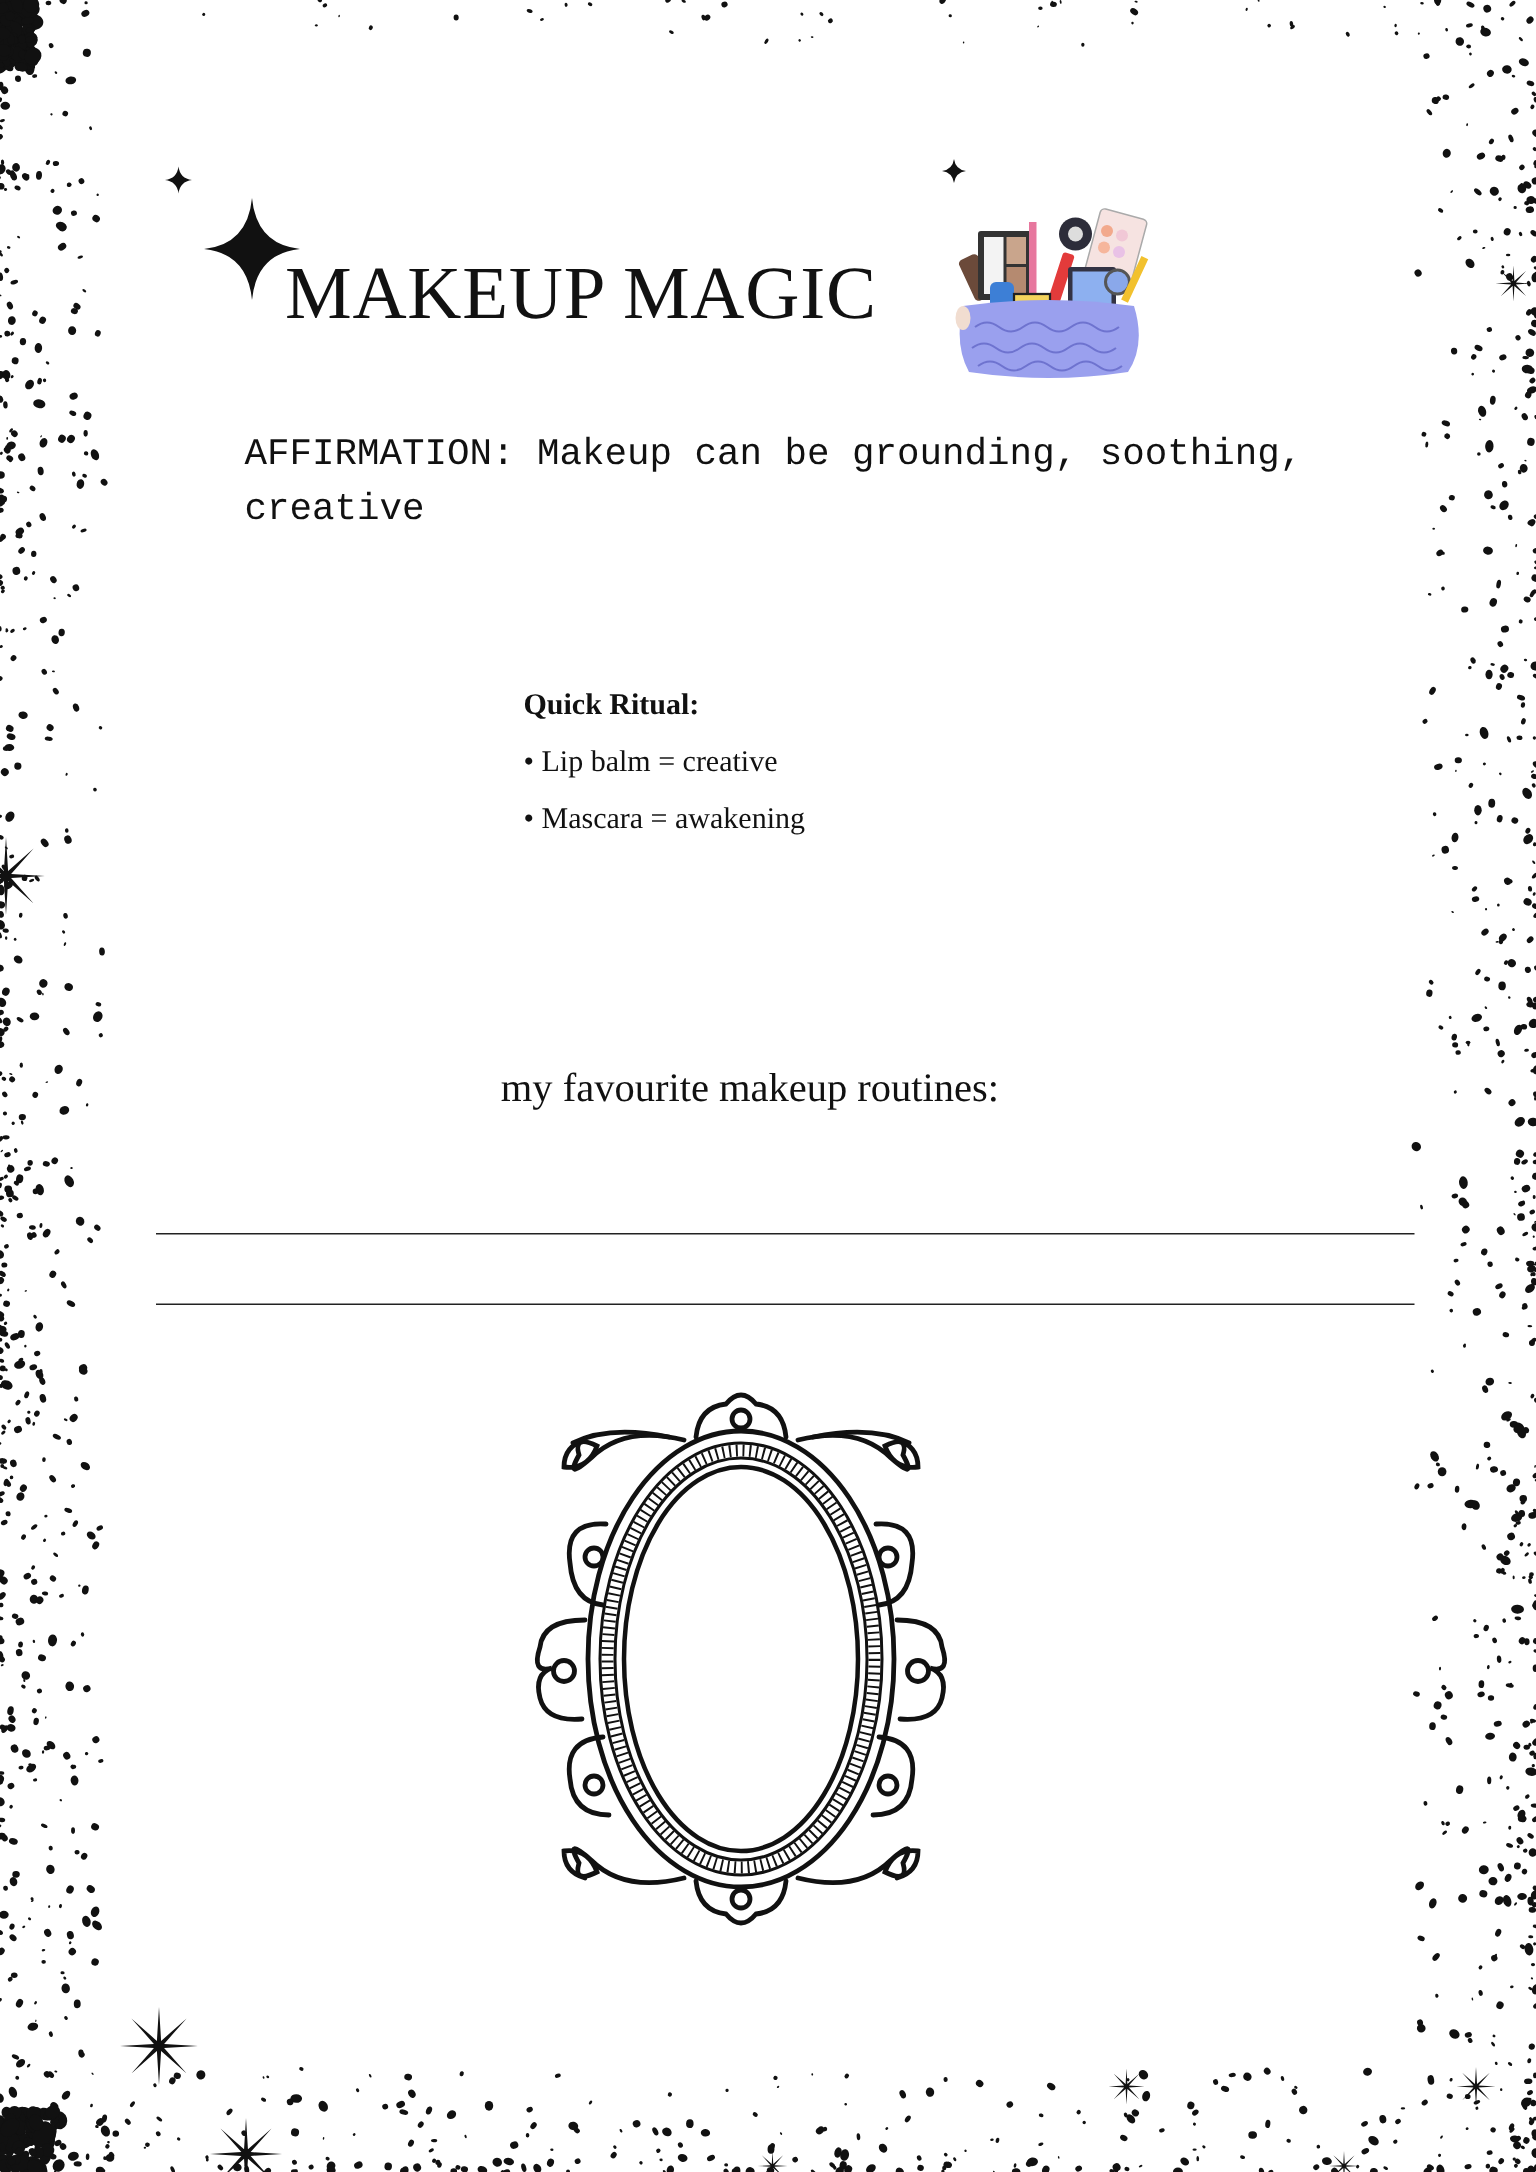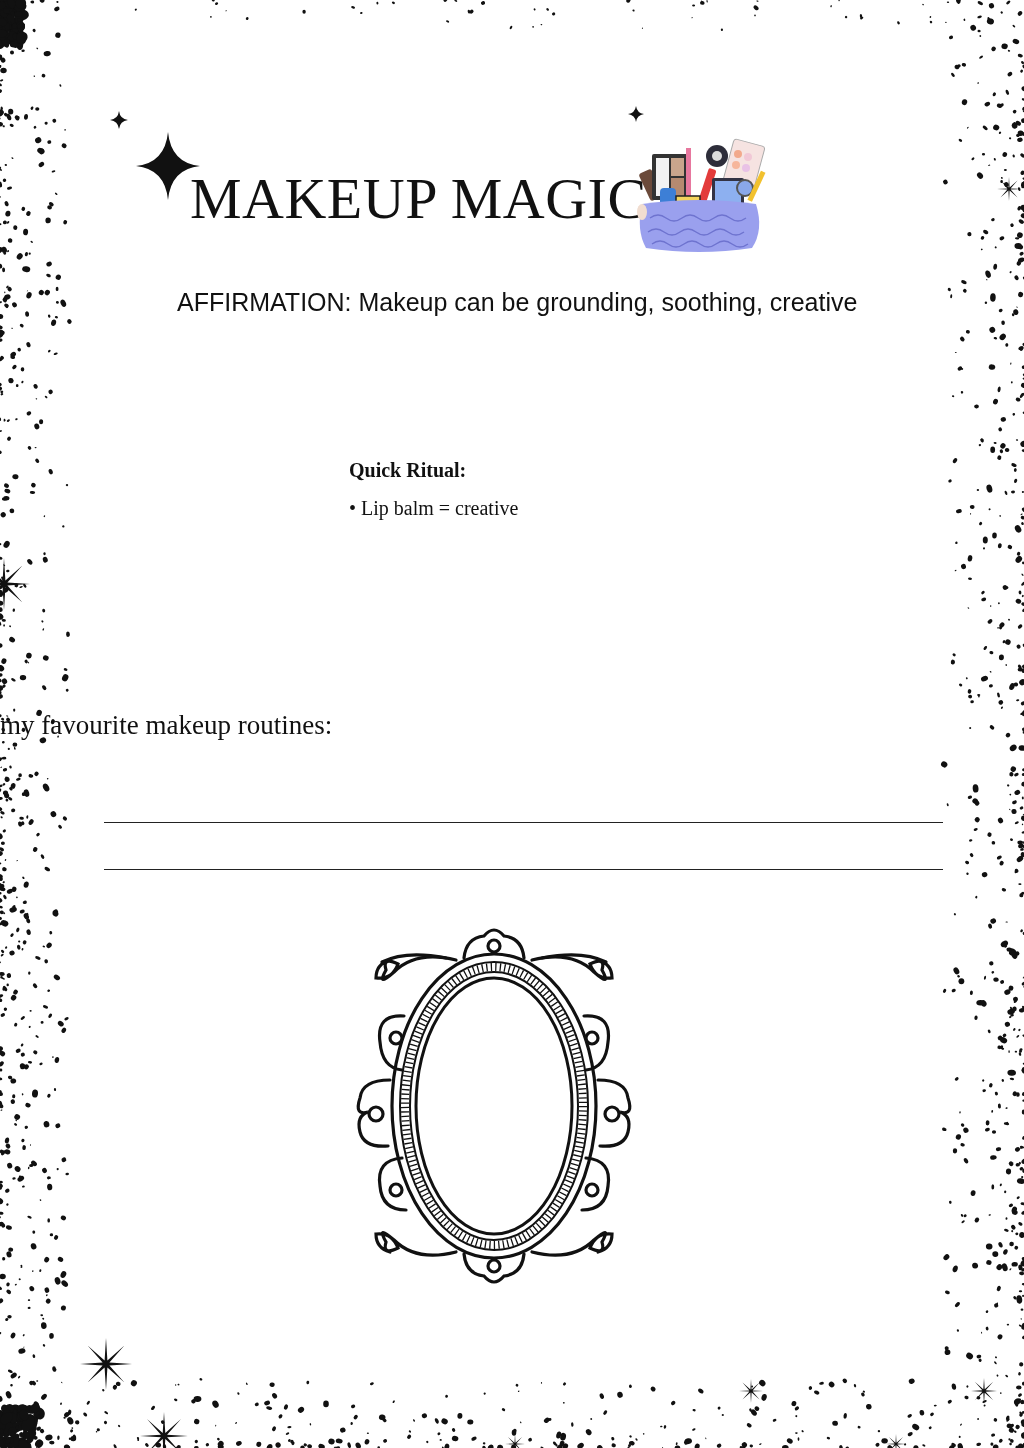--- a/index.html
+++ b/index.html
@@ -1,24 +1,24 @@
 <!DOCTYPE html>
 <html><head>
 <meta charset="utf-8">
 <style>
   html, body { margin: 0; padding: 0; background: #ffffff; }
   body { width: 1024px; height: 1448px; position: relative; overflow: hidden;
          font-family: "DejaVu Serif", "Liberation Serif", serif; color: #111; }
   .abs { position: absolute; }
   #speckle { position: absolute; left: 0; top: 0; width: 1024px; height: 1448px; pointer-events: none; }
-  .title { left: 190px; top: 170px; font-size: 58px; letter-spacing: 0.5px; font-family: "Liberation Serif", serif; font-weight: normal; line-height: 1; }
-  .affirmation { left: 177px; top: 284px; width: 720px; font-size: 25px; line-height: 37px; font-family: Liberation Sans, sans-serif; }
+  .title { left: 190px; top: 170px; font-size: 50px; letter-spacing: 0.5px; font-family: "Liberation Serif", serif; font-weight: normal; line-height: 1; }
+  .affirmation { left: 163px; top: 284px; width: 720px; font-size: 25px; line-height: 37px; font-family: Liberation Mono, monospace; }
   .ritual { left: 349px; top: 451px; font-size: 20px; line-height: 38px; font-family: "Liberation Serif", serif; }
   .ritual .heading { font-weight: bold; }
-  .prompt { left: 0; width: 1000px; text-align: left; top: 710px; font-size: 27px; font-family: "Liberation Serif", serif; }
+  .prompt { left: 0; width: 1000px; text-align: center; top: 710px; font-size: 27px; font-family: "Liberation Serif", serif; }
   .line { left: 104px; width: 839px; height: 0; border-top: 1.5px solid #222; }
   .icon { position: absolute; }
 </style>
 </head>
 <body>
 
 <svg id="speckle" viewBox="0 0 1024 1448" xmlns="http://www.w3.org/2000/svg">
     <ellipse cx="0.0" cy="1333.3" rx="1.4" ry="1.0" transform="rotate(131 0.0 1333.3)" fill="#111"></ellipse>
     <ellipse cx="15.4" cy="476.8" rx="2.5" ry="3.1" transform="rotate(98 15.4 476.8)" fill="#111"></ellipse>
     <ellipse cx="28.2" cy="920.8" rx="2.6" ry="1.9" transform="rotate(67 28.2 920.8)" fill="#111"></ellipse>
@@ -1631,20 +1631,21 @@
   <path d="M16,94 q8,-6 16,0 t16,0 t16,0 t16,0 t16,0 t16,0" fill="none" stroke="#6e73cf" stroke-width="1.4"></path>
   <path d="M20,106 q8,-6 16,0 t16,0 t16,0 t16,0 t16,0 t16,0" fill="none" stroke="#6e73cf" stroke-width="1.4"></path>
   <ellipse cx="10" cy="74" rx="5" ry="8" fill="#f1ddd0"></ellipse>
 </svg>
 
 <div class="abs affirmation">AFFIRMATION: Makeup can be grounding, soothing, creative</div>
 
 <div class="abs ritual">
   <div class="heading">Quick Ritual:</div>
   <div>• Lip balm = creative</div>
+  <div>• Mascara = awakening</div>
 </div>
 
 <div class="abs prompt">my favourite makeup routines:</div>
 
 <div class="abs line" style="top:822px"></div>
 <div class="abs line" style="top:869px"></div>
 
 <svg class="icon" style="left:346px;top:920px" width="296" height="372" viewBox="0 0 296 372">
   <g fill="none" stroke="#111" stroke-width="3.2" stroke-linecap="round">
 

